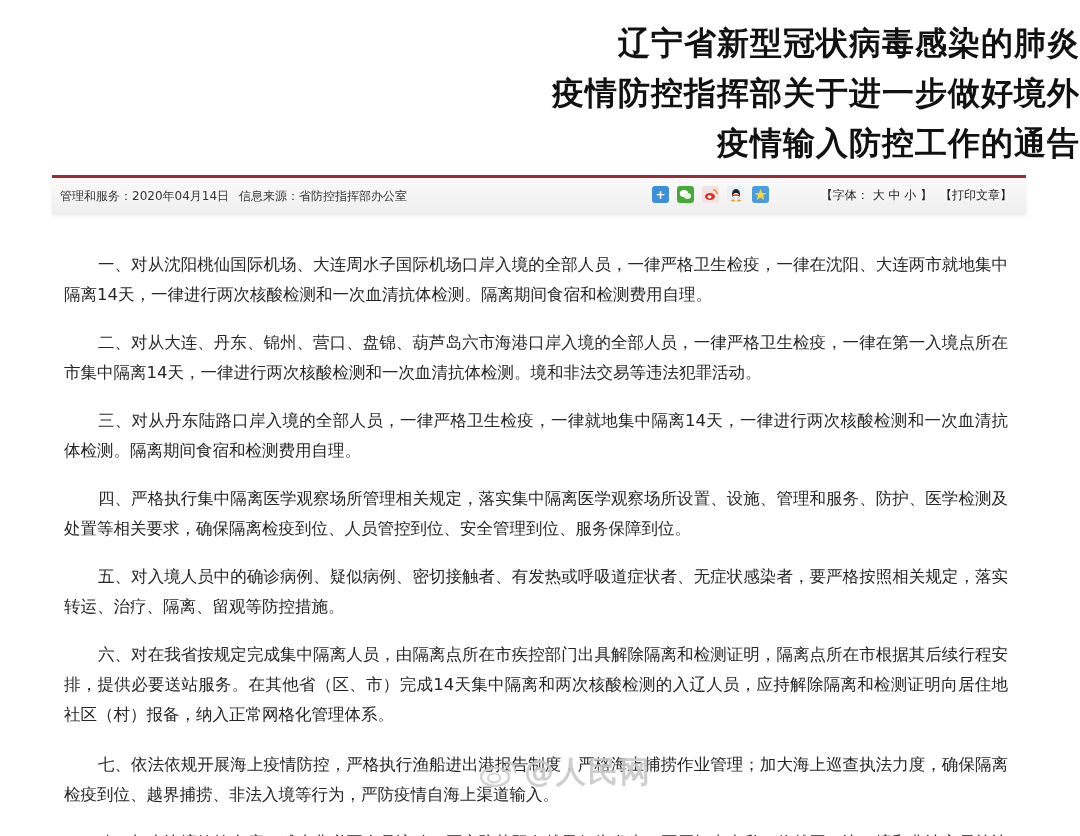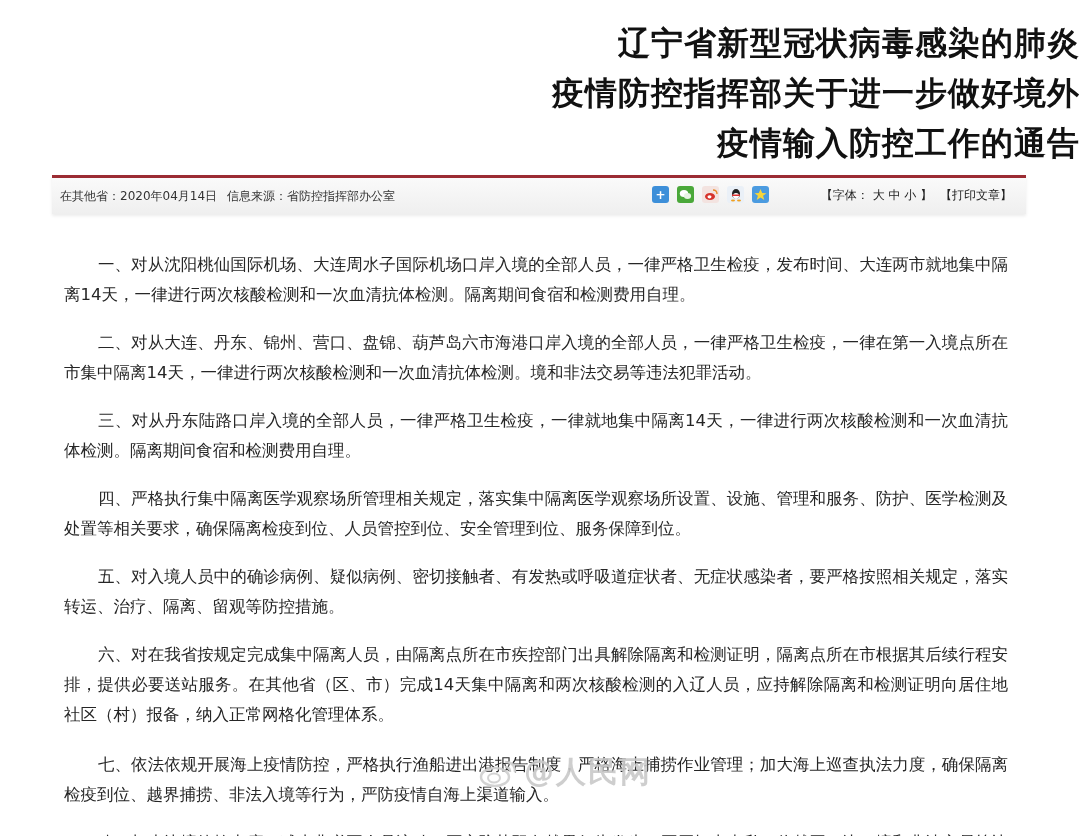--- a/index.html
+++ b/index.html
@@ -55,21 +55,21 @@
 <body>
 
 <div class="title">
   <div>辽宁省新型冠状病毒感染的肺炎</div>
   <div>疫情防控指挥部关于进一步做好境外</div>
   <div>疫情输入防控工作的通告</div>
 </div>
 
 <div class="meta-bar">
   <div class="meta-left">
-    <span><span style="margin:0">在其他省：</span><span style="margin:0">2020年04月14日</span></span>
+    <span><span style="margin:0">管理和服务：</span><span style="margin:0">2020年04月14日</span></span>
     <span><span style="margin:0">信息来源：</span><span style="margin:0">省防控指挥部办公室</span></span>
   </div>
 
   <div class="share-icons">
     <div class="share-icon" style="background:#3d8fd9;">+</div>
     <div class="share-icon" style="background:#4aa83a;">
       <svg width="13" height="11" viewBox="0 0 13 11">
           <ellipse cx="5" cy="4.5" rx="4.2" ry="3.5" fill="#fff"></ellipse>
           <ellipse cx="8.5" cy="7" rx="3.6" ry="3" fill="#e8f4e4"></ellipse>
         </svg>
@@ -101,21 +101,21 @@
     <span>【字体：</span>
     <span>大</span>
     <span>中</span>
     <span>小</span>
     <span>】</span>
     <span style="margin-left:4px;">【打印文章】</span>
   </div>
 </div>
 
 <div class="content">
-  <p class="para">一、对从沈阳桃仙国际机场、大连周水子国际机场口岸入境的全部人员，一律严格卫生检疫，发布时间、大连两市就地集中隔离14天，一律进行两次核酸检测和一次血清抗体检测。隔离期间食宿和检测费用自理。</p>
+  <p class="para">一、对从沈阳桃仙国际机场、大连周水子国际机场口岸入境的全部人员，一律严格卫生检疫，一律在沈阳、大连两市就地集中隔离14天，一律进行两次核酸检测和一次血清抗体检测。隔离期间食宿和检测费用自理。</p>
   <p class="para">二、对从大连、丹东、锦州、营口、盘锦、葫芦岛六市海港口岸入境的全部人员，一律严格卫生检疫，一律在第一入境点所在市集中隔离14天，一律进行两次核酸检测和一次血清抗体检测。境和非法交易等违法犯罪活动。</p>
   <p class="para">三、对从丹东陆路口岸入境的全部人员，一律严格卫生检疫，一律就地集中隔离14天，一律进行两次核酸检测和一次血清抗体检测。隔离期间食宿和检测费用自理。</p>
   <p class="para">四、严格执行集中隔离医学观察场所管理相关规定，落实集中隔离医学观察场所设置、设施、管理和服务、防护、医学检测及处置等相关要求，确保隔离检疫到位、人员管控到位、安全管理到位、服务保障到位。</p>
   <p class="para">五、对入境人员中的确诊病例、疑似病例、密切接触者、有发热或呼吸道症状者、无症状感染者，要严格按照相关规定，落实转运、治疗、隔离、留观等防控措施。</p>
   <p class="para">六、对在我省按规定完成集中隔离人员，由隔离点所在市疾控部门出具解除隔离和检测证明，隔离点所在市根据其后续行程安排，提供必要送站服务。在其他省（区、市）完成14天集中隔离和两次核酸检测的入辽人员，应持解除隔离和检测证明向居住地社区（村）报备，纳入正常网格化管理体系。</p>
   <p class="para">七、依法依规开展海上疫情防控，严格执行渔船进出港报告制度，严格海上捕捞作业管理；加大海上巡查执法力度，确保隔离检疫到位、越界捕捞、非法入境等行为，严防疫情自海上渠道输入。</p>
   <p class="para">八、加大边境管控力度，减少非必要人员流动，严密防范双向越界行为发生；严厉打击走私、偷越国（边）境和非法交易等违法犯罪活动，维护边境地区的和谐稳定。</p>
 </div>
 
 <div class="watermark">

